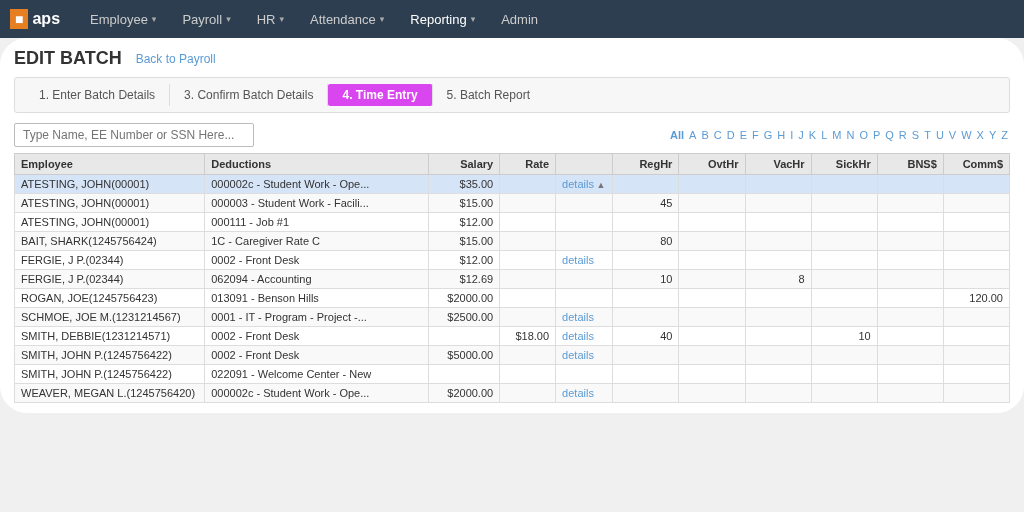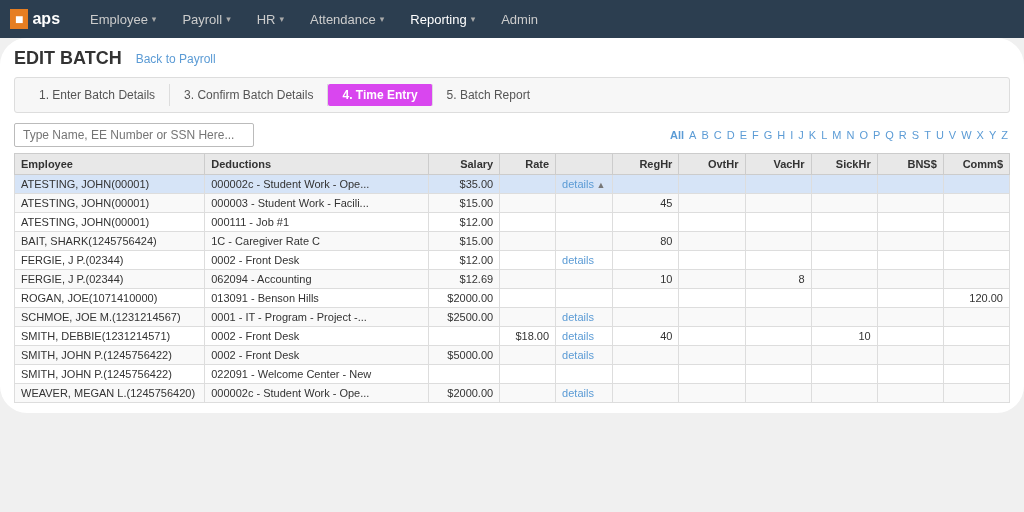--- a/index.html
+++ b/index.html
@@ -248,21 +248,21 @@
             <td class="col-rate"></td>
             <td class="col-details"></td>
             <td class="col-num">10</td>
             <td class="col-num"></td>
             <td class="col-num">8</td>
             <td class="col-num"></td>
             <td class="col-num"></td>
             <td class="col-num"></td>
           </tr>
           <tr>
-            <td class="col-employee">ROGAN, JOE(1071410000)</td>
+            <td class="col-employee">ROGAN, JOE(1245756423)</td>
             <td class="col-dept">013091 - Benson Hills</td>
             <td class="col-salary">$2000.00</td>
             <td class="col-rate"></td>
             <td class="col-details"></td>
             <td class="col-num"></td>
             <td class="col-num"></td>
             <td class="col-num"></td>
             <td class="col-num"></td>
             <td class="col-num"></td>
             <td class="col-num">120.00</td>

